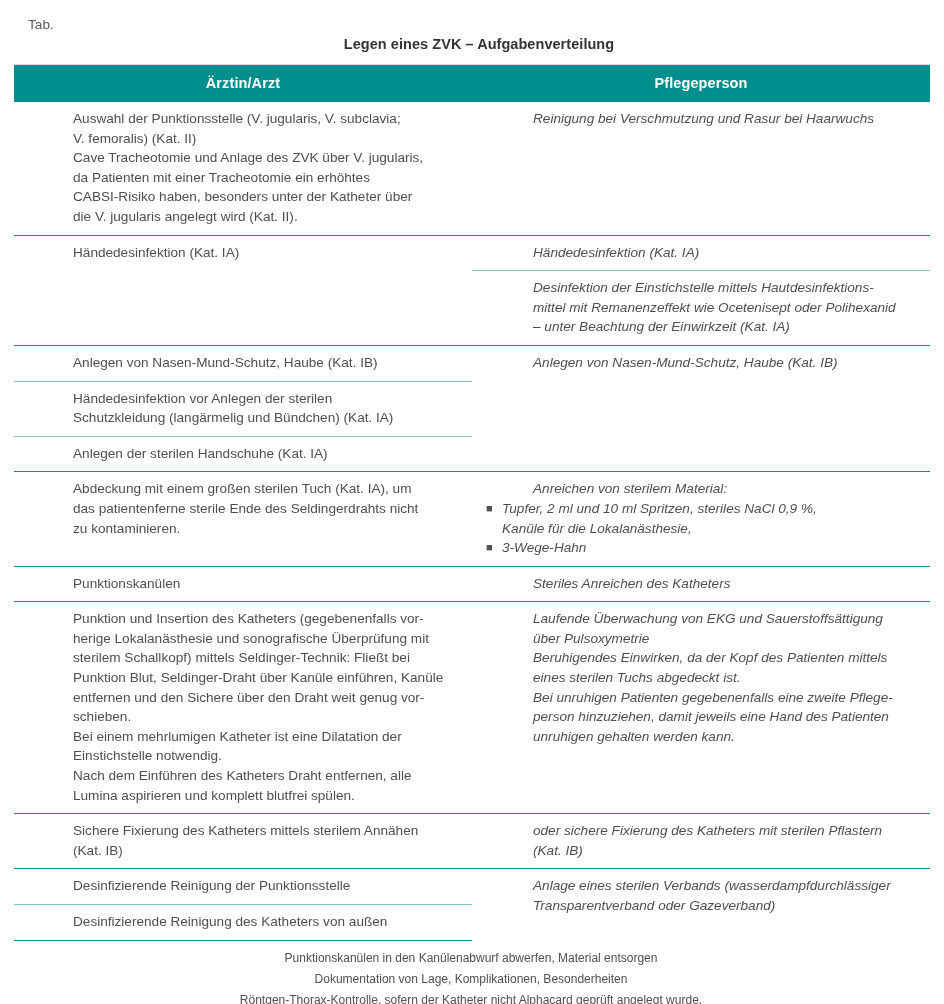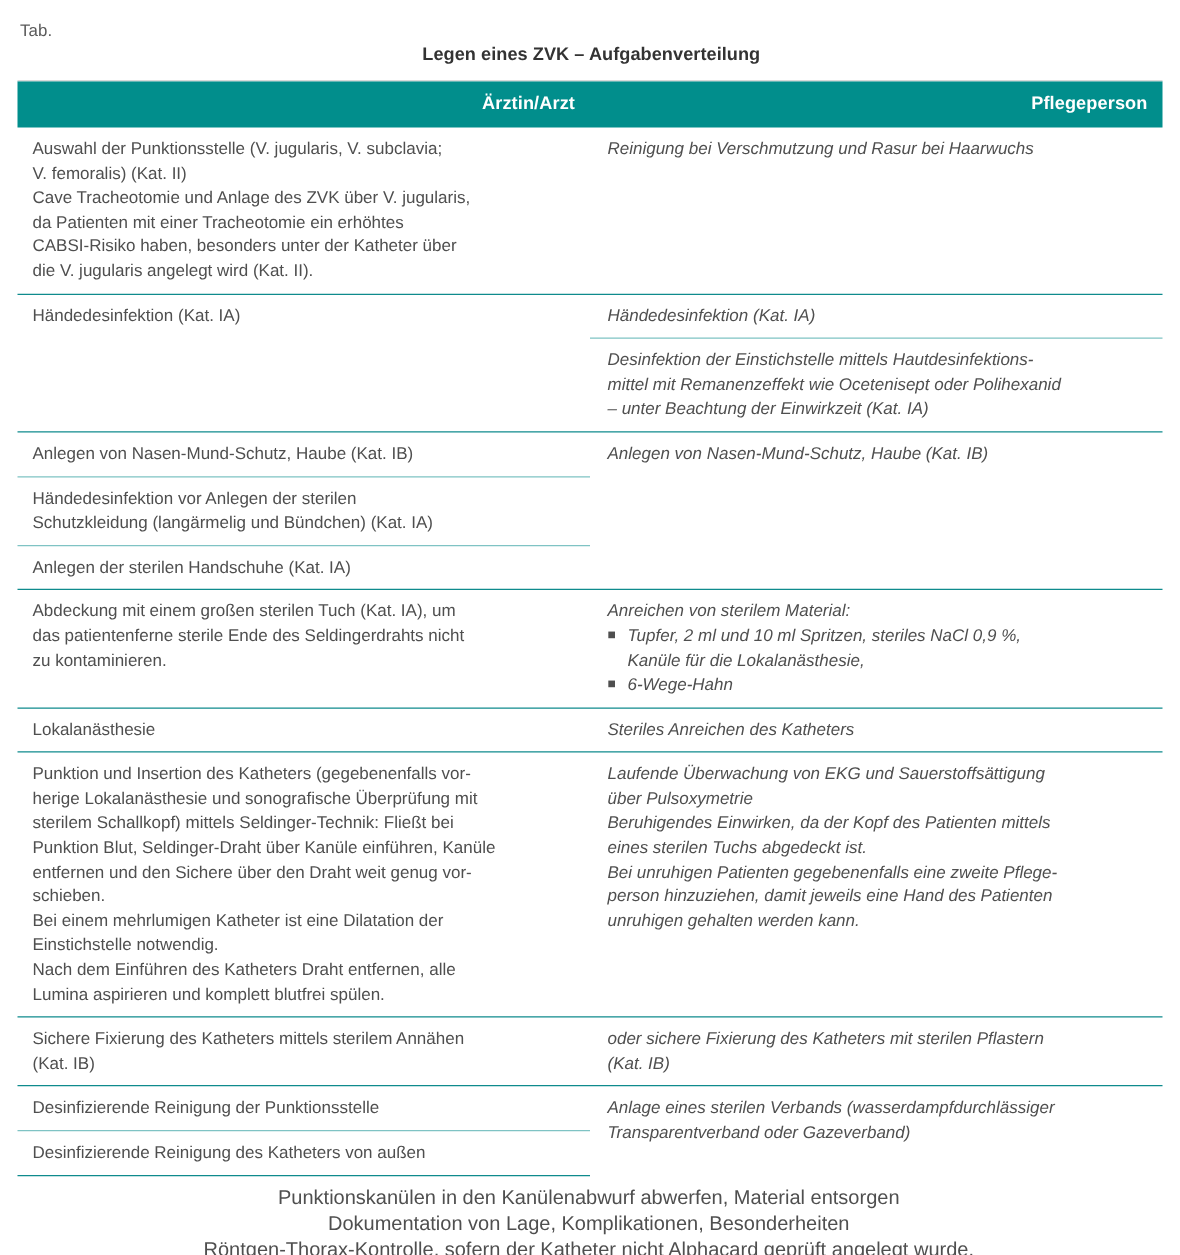--- a/index.html
+++ b/index.html
@@ -17,21 +17,21 @@
   }
 
   .page {
     box-sizing: border-box;
     width: 944px;
     padding: 16px 14px 0 14px;
   }
 
   
   .caption {
-    margin: 0 0 10px 2px;
+    margin: 0 0 10px 14px;
   }
   .caption-kicker {
     font-size: 13.5px;
     line-height: 18px;
     color: #5a5a5a;
     letter-spacing: 0.1px;
   }
   .caption-title {
     font-size: 14.5px;
     line-height: 20px;
@@ -52,21 +52,21 @@
   col.c-right { width: 458px; }
 
   
   .thead-cell {
     background: #008b8b;
     background: #018e8c;
     color: #ffffff;
     font-weight: bold;
     font-size: 14.5px;
     line-height: 18px;
-    text-align: right;
+    text-align: center;
     padding: 9px 12px 10px 12px;
     border: none;
     letter-spacing: 0.1px;
   }
 
   
   .tbl td {
     vertical-align: top;
     font-size: 13.6px;
     line-height: 19.6px;
@@ -99,33 +99,33 @@
     line-height: 19.6px;
   }
   ul.blist li .bullet {
     position: absolute;
     left: 0;
     top: 0;
     font-size: 11px;
     line-height: 19.6px;
     color: #4f4f4f;
   }
-  .lead { display: block; }
+  .lead { display: block; margin-left: 47px; }
   .cont { display: block; }
 
   
   .footer-cell {
     text-align: center;
     padding: 10px 12px 12px 12px;
     border-top: 1.6px solid #0f8b8d;
     border-bottom: 2.2px solid #16a0a0;
   }
   .footer-line {
     display: block;
-    font-size: 16px;
+    font-size: 12px;
     line-height: 21px;
     color: #4f4f4f;
   }
 </style>
 </head>
 <body>
 
 <div class="page">
 
   <div class="caption">
@@ -201,28 +201,28 @@
           <td class="rcell no-rule">
             <span class="lead">Anreichen von sterilem Material:</span>
             <ul class="blist">
               <li>
                 <span class="bullet">■</span>
                 <span class="cont">Tupfer, 2 ml und 10 ml Spritzen, steriles NaCl 0,9 %,</span>
                 <span class="cont">Kanüle für die Lokalanästhesie,</span>
               </li>
               <li>
                 <span class="bullet">■</span>
-                <span class="cont">6-Wege-Hahn</span>
+                <span class="cont">3-Wege-Hahn</span>
               </li>
             </ul>
           </td>
         </tr>
         <tr class="major">
           <td class="no-rule">
-            <span class="lead">Lokalanästhesie</span>
+            <span class="lead">Punktionskanülen</span>
           </td>
           <td class="rcell no-rule">
             <span class="lead">Steriles Anreichen des Katheters</span>
           </td>
         </tr>
         <tr class="major">
           <td class="no-rule">
             <span class="lead">Punktion und Insertion des Katheters (gegebenenfalls vor-</span>
             <span class="lead">herige Lokalanästhesie und sonografische Überprüfung mit</span>
             <span class="lead">sterilem Schallkopf) mittels Seldinger-Technik: Fließt bei</span>

